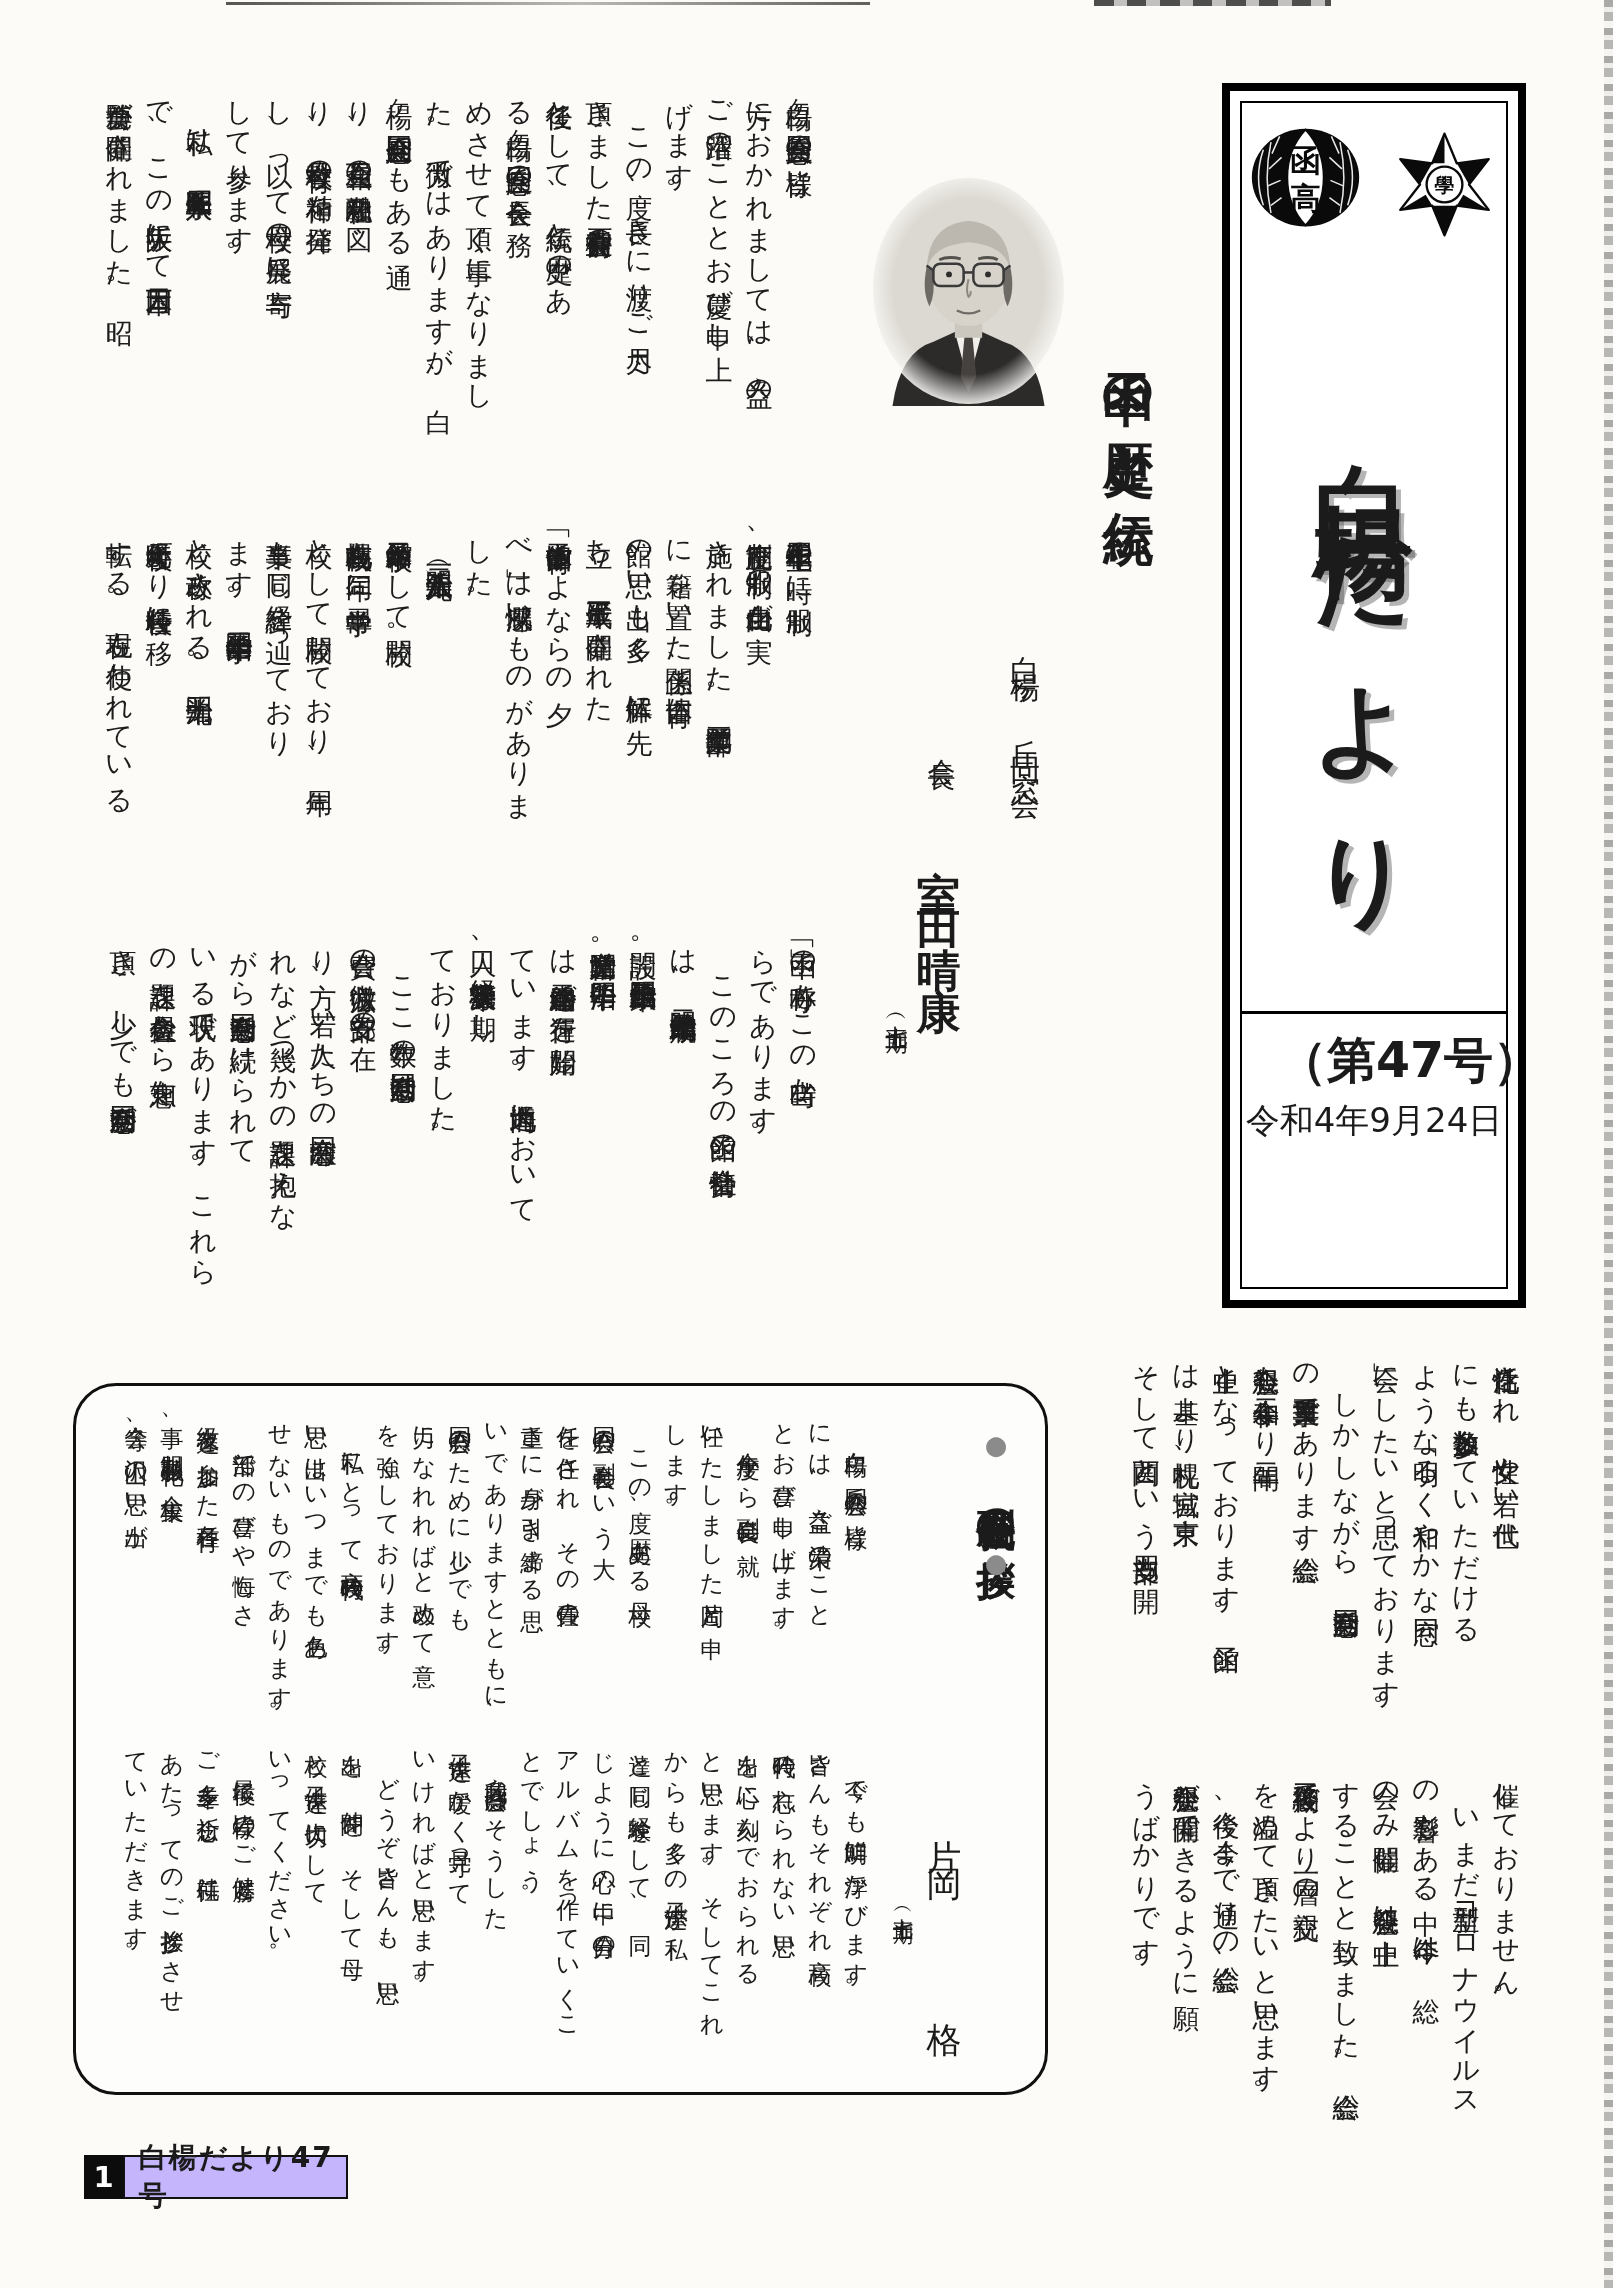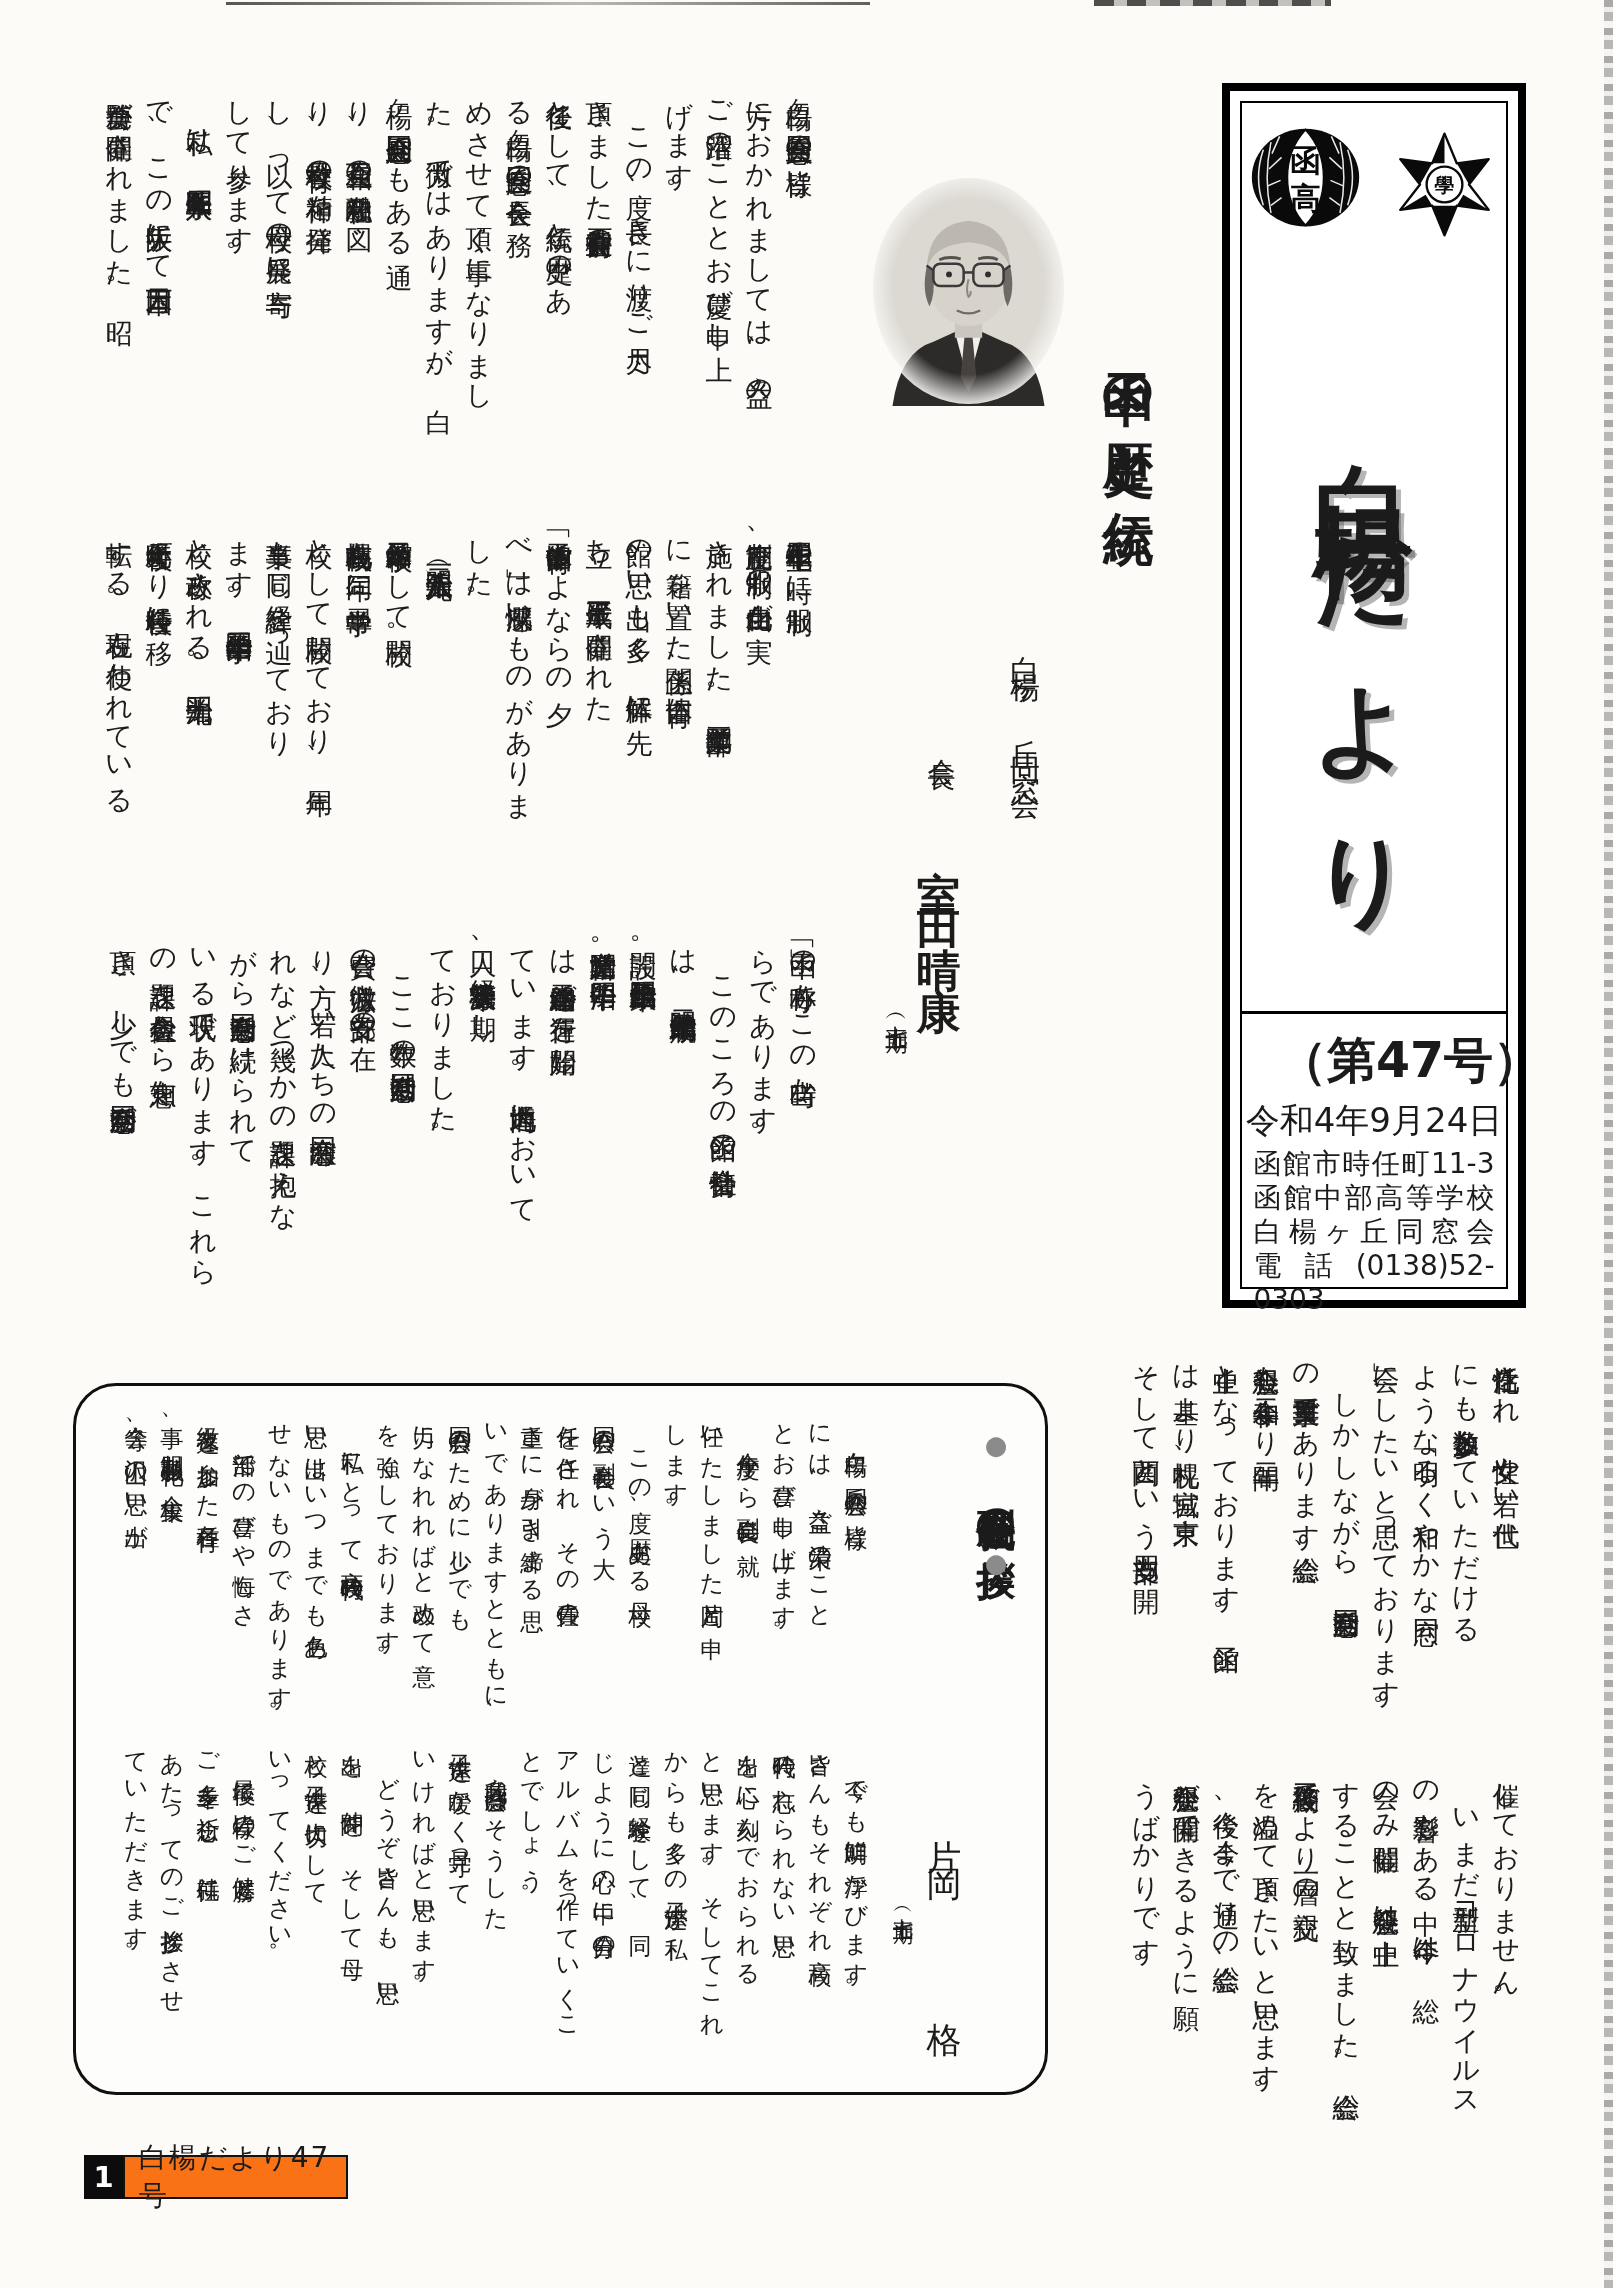--- a/index.html
+++ b/index.html
@@ -68,23 +68,23 @@
     font-size:35px;letter-spacing:29px;line-height:45px;}
   .a2-name-bottom{position:absolute;left:921px;top:1995px;width:45px;writing-mode:vertical-rl;
     font-size:35px;line-height:45px;}
   .a2-cohort{position:absolute;left:887px;top:1900px;width:31px;writing-mode:vertical-rl;
     font-size:20.5px;letter-spacing:2px;line-height:31px;}
   
   .footer{position:absolute;left:84px;top:2155px;display:flex;}
   .footer-num{width:39px;height:44px;background:#0c0c0c;color:#fff;display:flex;
     align-items:center;justify-content:center;font-family:"DejaVu Sans","Liberation Sans",sans-serif;
     font-size:29px;font-weight:700;}
-  .footer-label{width:225px;height:44px;border:2.9px solid #111;box-sizing:border-box;background:#f97316;
+  .footer-label{width:225px;height:44px;border:2.9px solid #111;box-sizing:border-box;background:#c4b5fd;
     display:flex;align-items:center;padding-left:13.7px;
-    font-family:"DejaVu Sans","Liberation Sans",sans-serif;font-size:28px;font-weight:400;letter-spacing:2px;}
+    font-family:"DejaVu Sans","Liberation Sans",sans-serif;font-size:28px;font-weight:700;letter-spacing:2px;}
   svg text{font-family:"DejaVu Serif","Liberation Serif",serif;}
 </style>
 </head>
 <body>
 
 <div class="page">
 
   <div class="scan-top1"></div>
   <div class="scan-top2"></div>
   <div class="scan-right"></div>
@@ -117,26 +117,20 @@
           <polygon points="13,89 47,84.5 40,73" fill="#0a0a0a"></polygon>
           <polygon points="107,89 80,73 73,84.5" fill="#0a0a0a"></polygon>
           <circle cx="60" cy="62" r="19" fill="#ffffff" stroke="#0a0a0a" stroke-width="2.5"></circle>
           <text x="60" y="70" font-size="21" font-weight="bold" text-anchor="middle" fill="#0a0a0a">學</text>
         </svg>
       </div>
       <div class="calligraphy">白楊だより</div>
       <div class="mast-divider"></div>
       <div class="mast-issue">（第47号）</div>
       <div class="mast-date">令和4年9月24日</div>
-      <div class="mast-addr">
-        <div>函館市時任町11-3</div>
-        <div>函館中部高等学校</div>
-        <div>白楊ヶ丘同窓会</div>
-        <div>電話(0138)52-0303</div>
-      </div>
     </div>
   </div>
 
   <div class="a1-title">函中の歴史と伝統</div>
 
   <div class="photo">
     <svg width="199" height="232" viewBox="0 0 204 238">
       <defs>
         <radialGradient id="vig" cx="50%" cy="49%" r="53%">
           <stop offset="72%" stop-color="#fcfbf8" stop-opacity="0"></stop>

